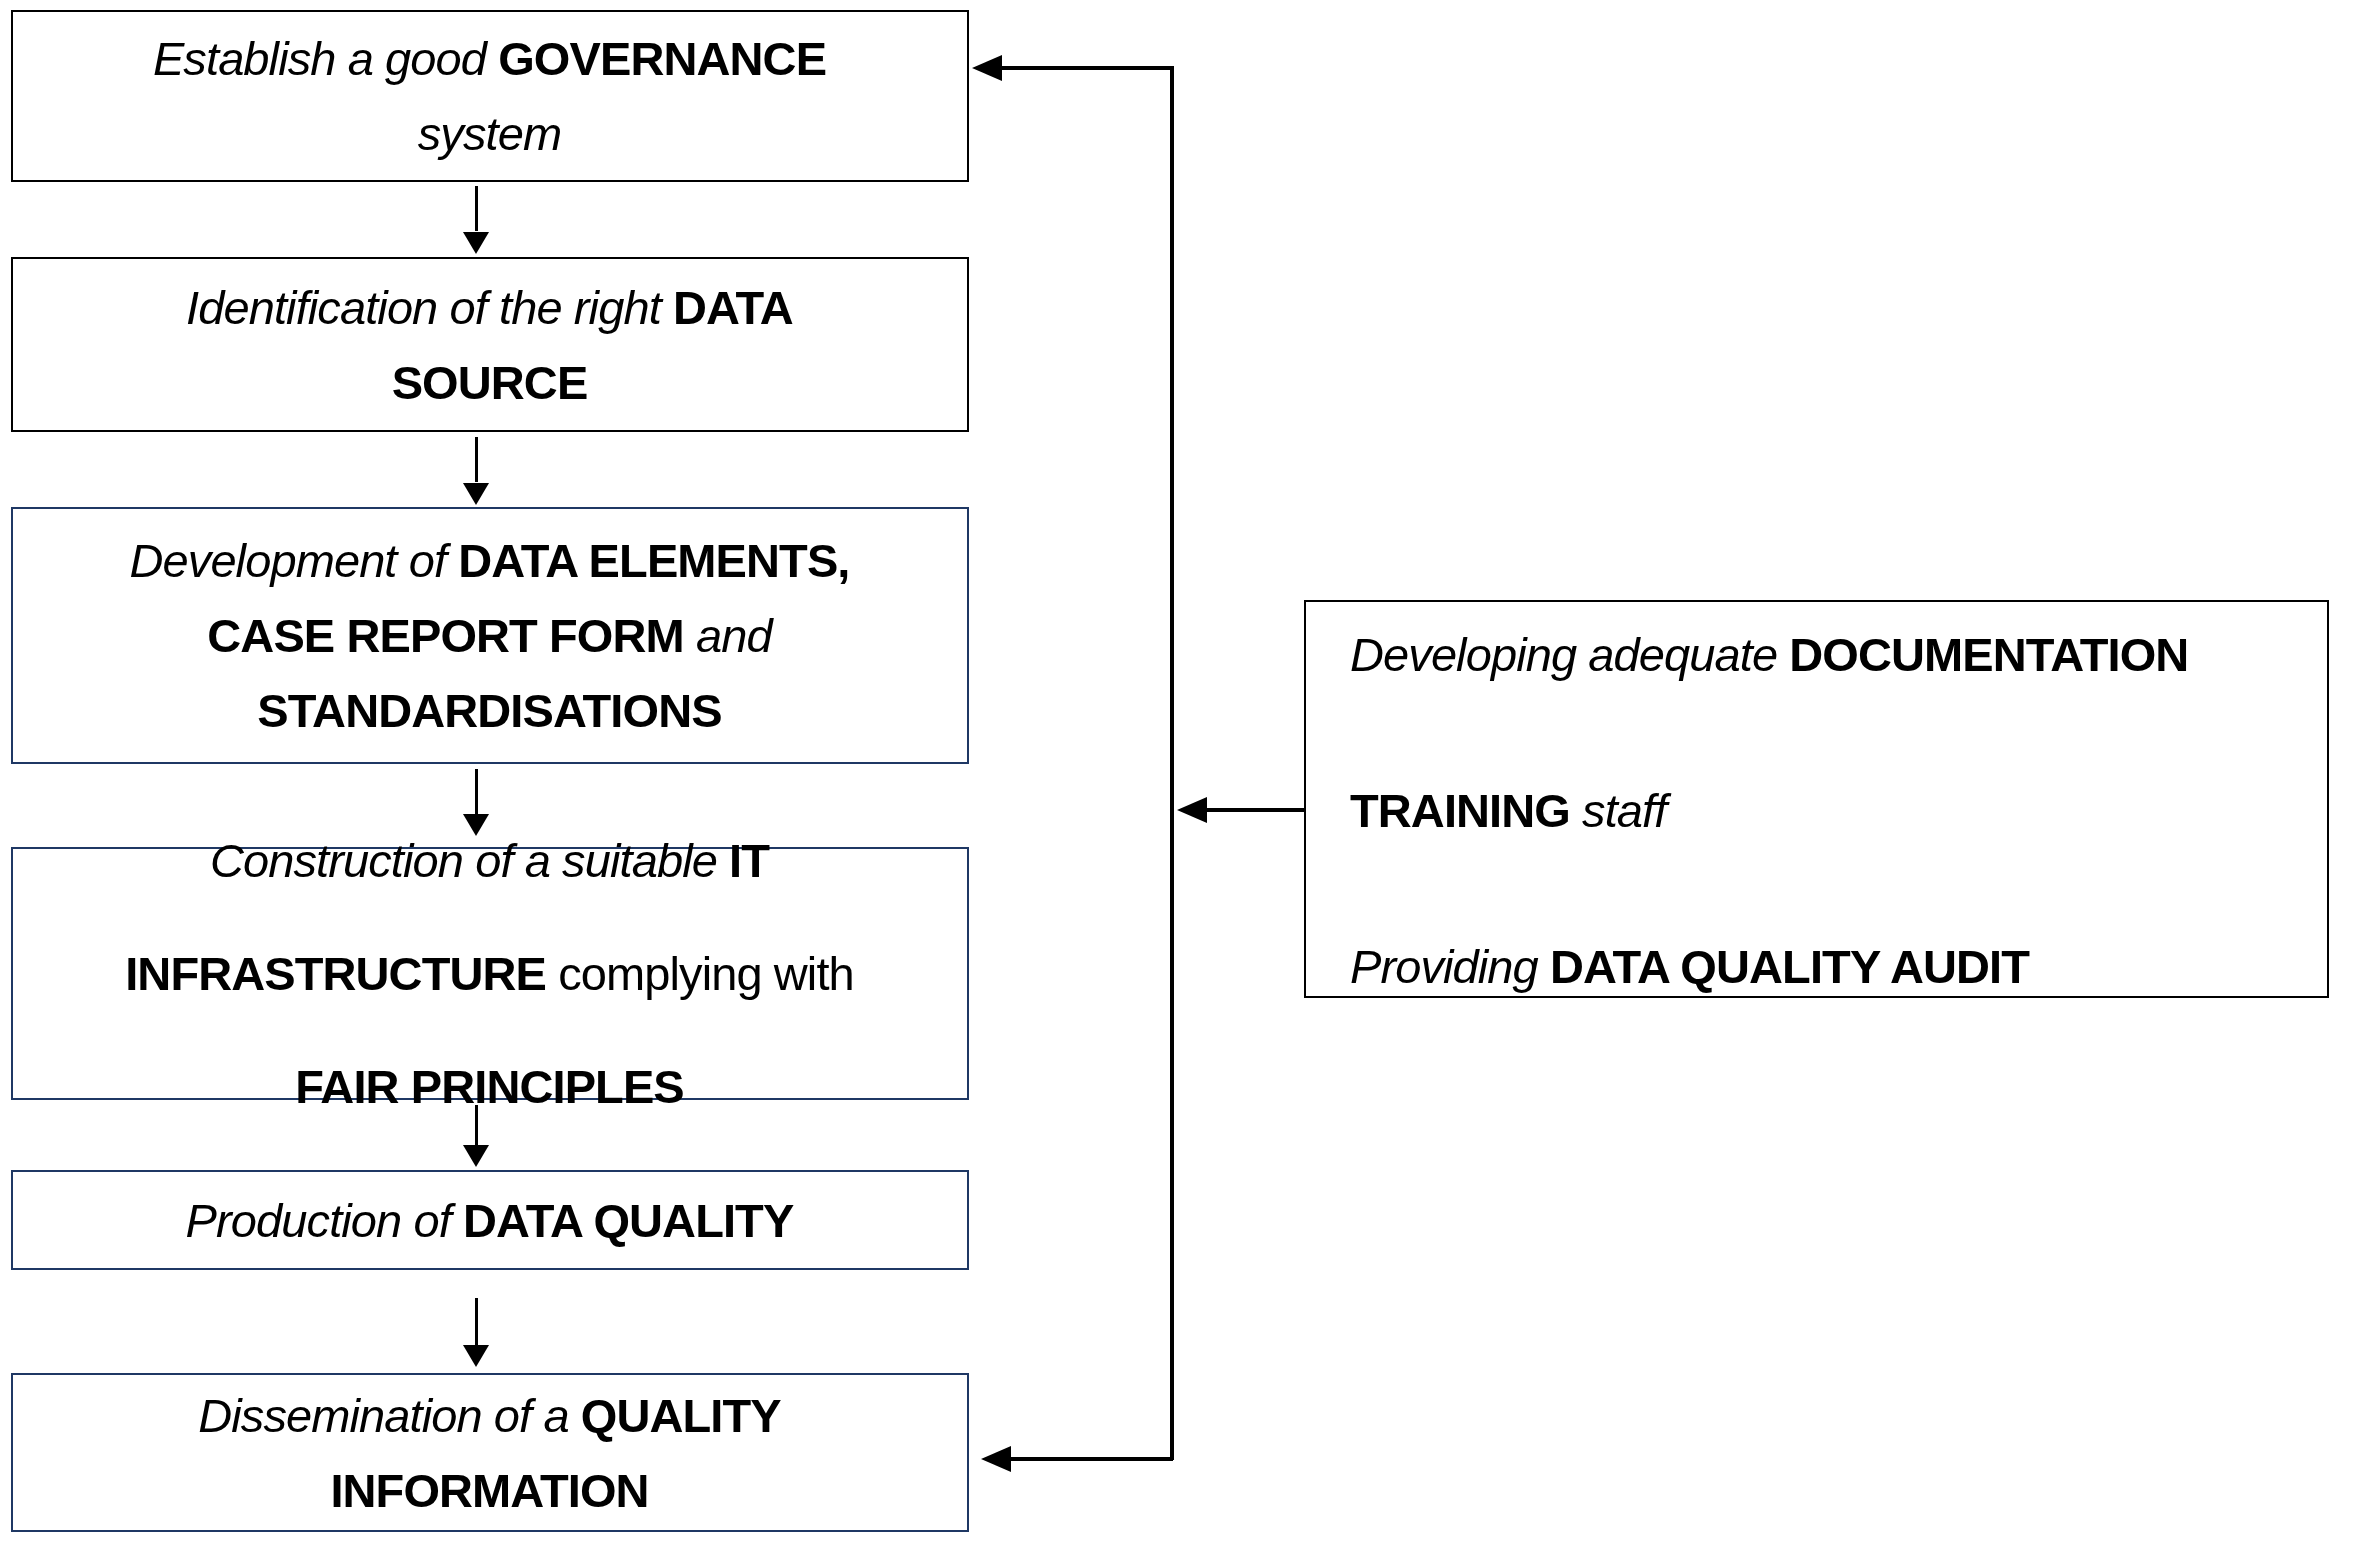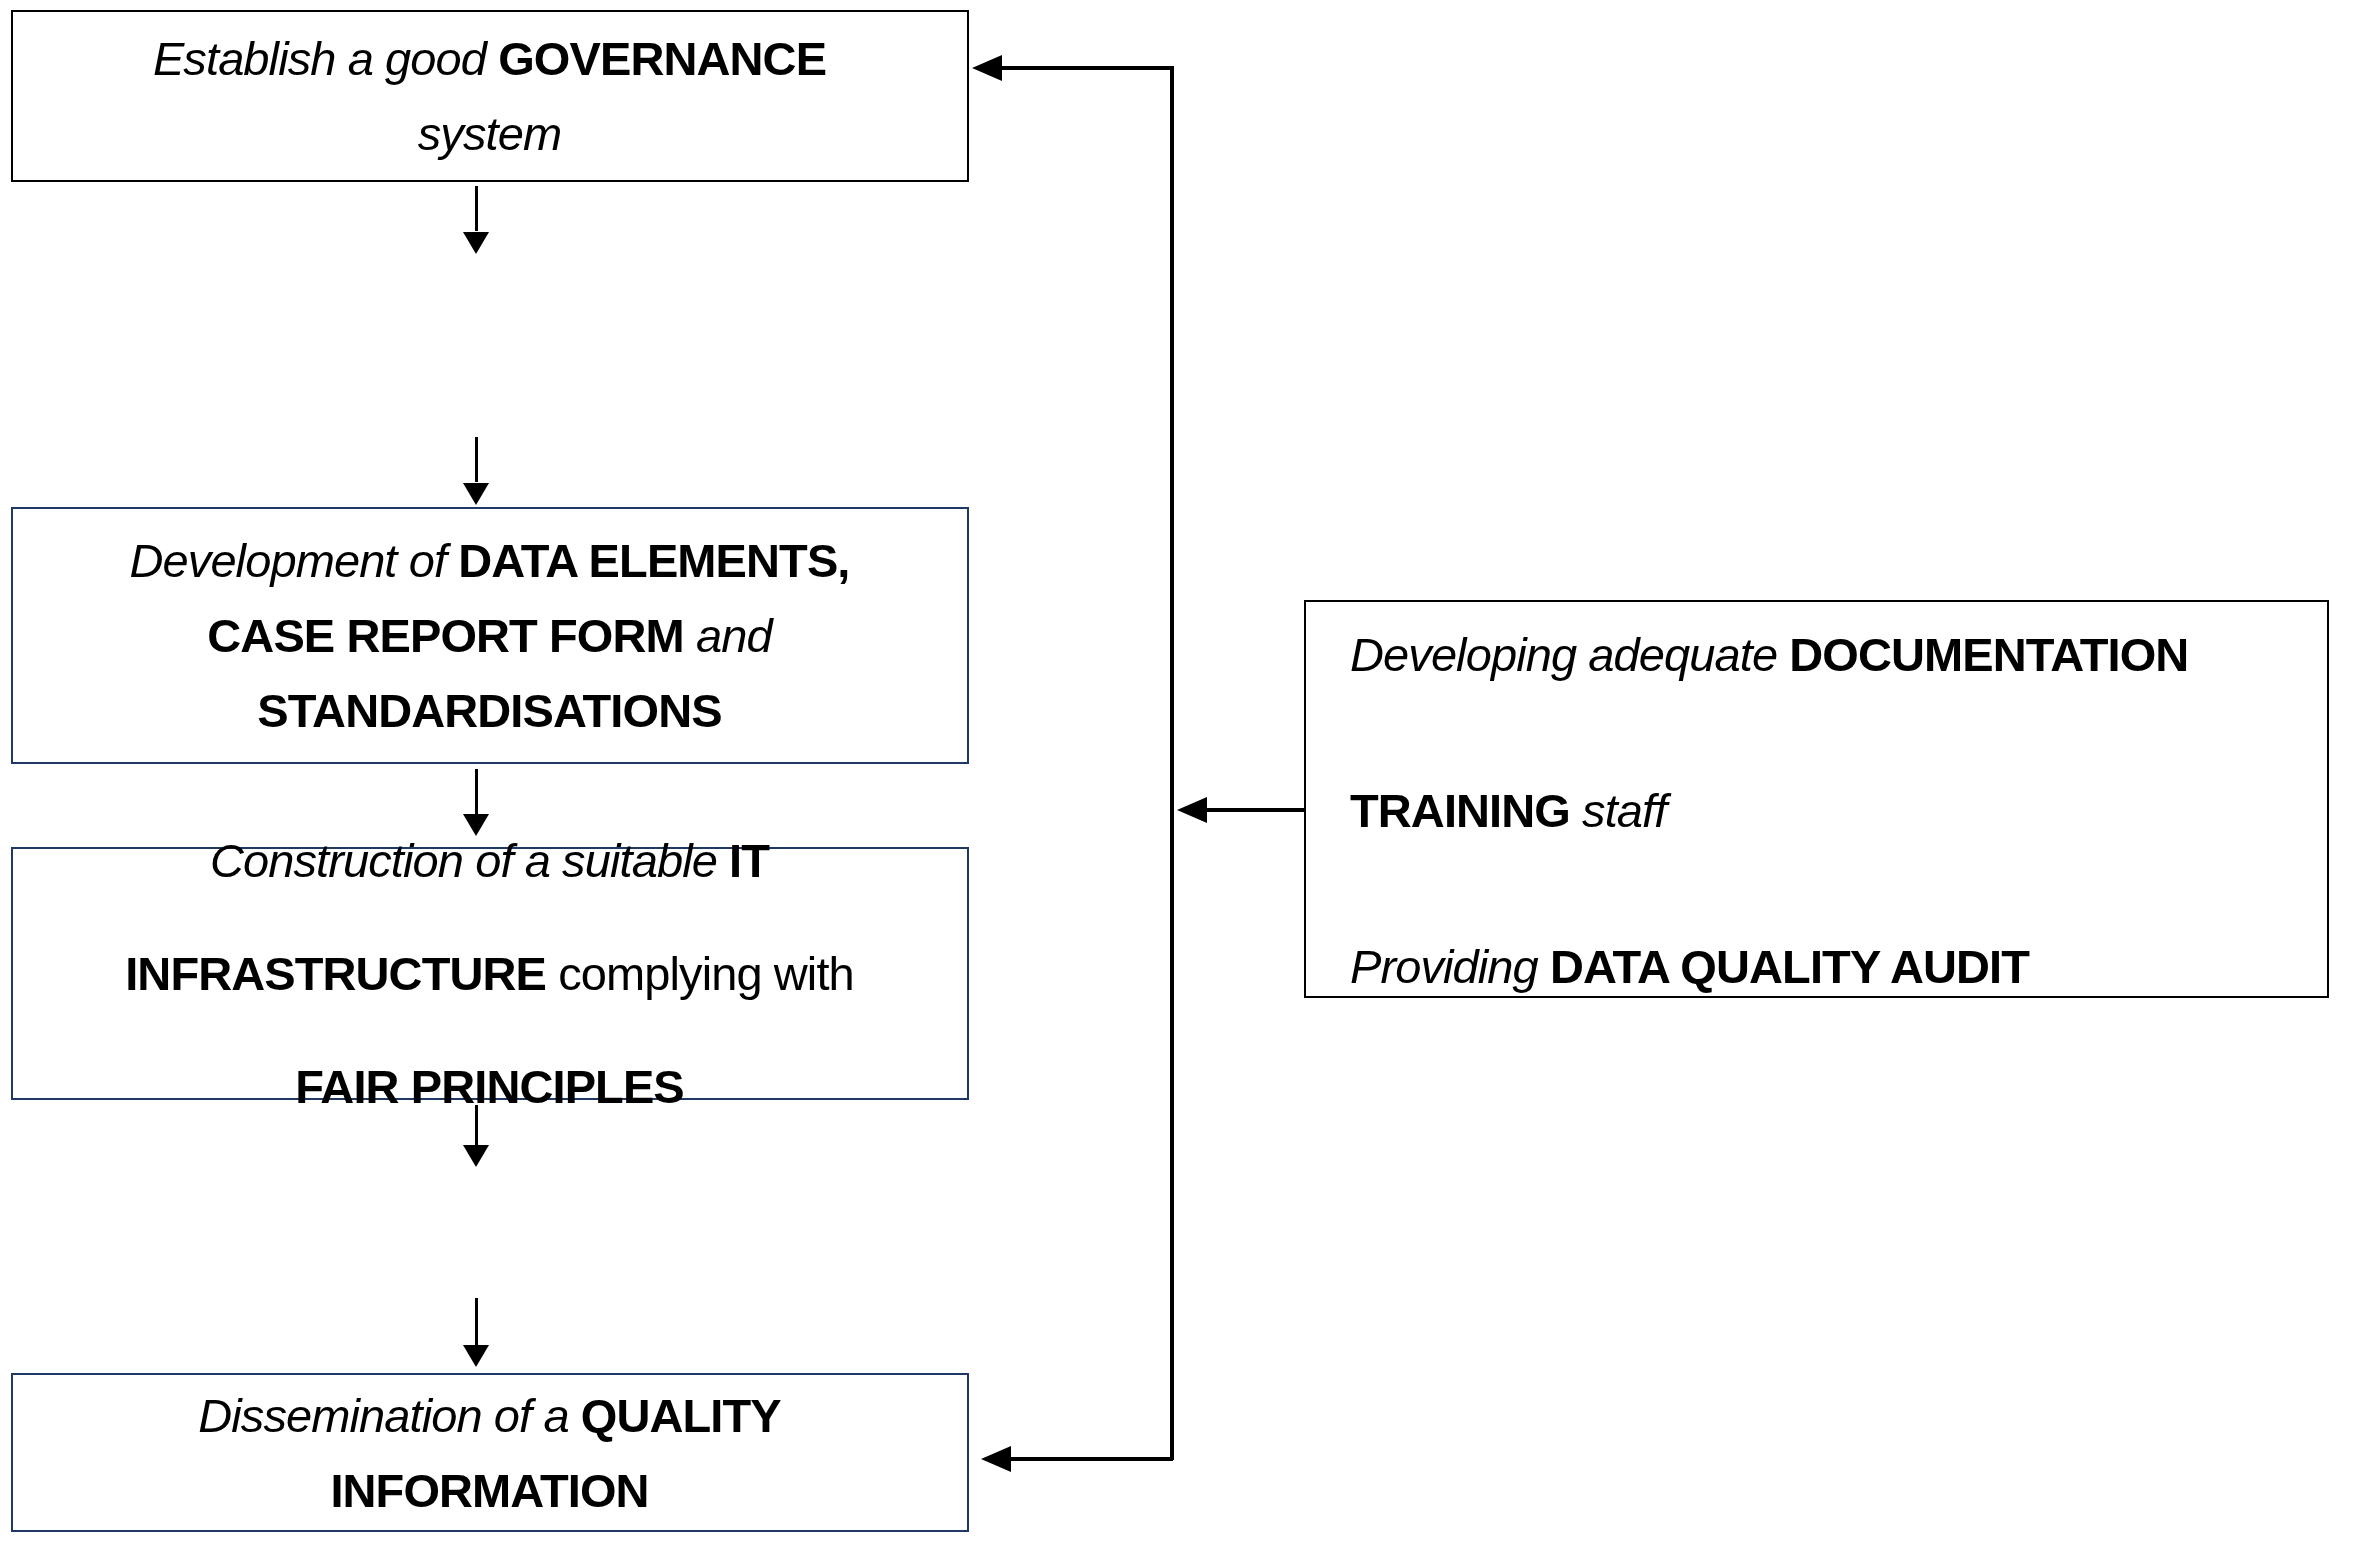--- a/index.html
+++ b/index.html
@@ -97,20 +97,28 @@
       <span class="seg-i">Establish a good </span><span class="seg-b">GOVERNANCE</span>
     </div>
     <div class="line">
       <span class="seg-i">system</span>
     </div>
   </div>
 
   <div class="varrow-stem" style="top:186px;height:45px;"></div>
   <div class="varrow-head" style="top:232px;"></div>
 
+  <div class="flow-box" style="top:257px;height:175px;">
+    <div class="line">
+      <span class="seg-i">Identification of the right </span><span class="seg-b">DATA</span>
+    </div>
+    <div class="line">
+      <span class="seg-b">SOURCE</span>
+    </div>
+  </div>
 
   <div class="varrow-stem" style="top:437px;height:45px;"></div>
   <div class="varrow-head" style="top:483px;"></div>
 
   <div class="flow-box navy" style="top:507px;height:257px;">
     <div class="line">
       <span class="seg-i">Development of </span><span class="seg-b">DATA ELEMENTS,</span>
     </div>
     <div class="line">
       <span class="seg-b">CASE REPORT FORM </span><span class="seg-i">and</span>
@@ -131,20 +139,25 @@
       <span class="seg-b">INFRASTRUCTURE</span><span class="seg-r"> complying with</span>
     </div>
     <div class="line">
       <span class="seg-b">FAIR PRINCIPLES</span>
     </div>
   </div>
 
   <div class="varrow-stem" style="top:1105px;height:40px;"></div>
   <div class="varrow-head" style="top:1145px;"></div>
 
+  <div class="flow-box navy" style="top:1170px;height:100px;">
+    <div class="line">
+      <span class="seg-i">Production of </span><span class="seg-b">DATA QUALITY</span>
+    </div>
+  </div>
 
   <div class="varrow-stem" style="top:1298px;height:47px;"></div>
   <div class="varrow-head" style="top:1345px;"></div>
 
   <div class="flow-box navy" style="top:1373px;height:159px;">
     <div class="line">
       <span class="seg-i">Dissemination of a </span><span class="seg-b">QUALITY</span>
     </div>
     <div class="line">
       <span class="seg-b">INFORMATION</span>

